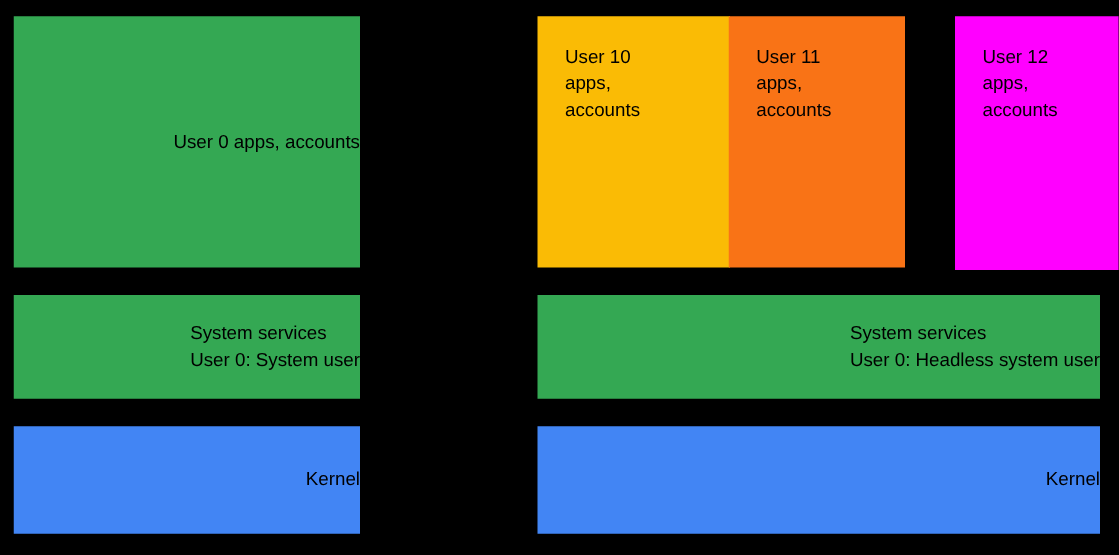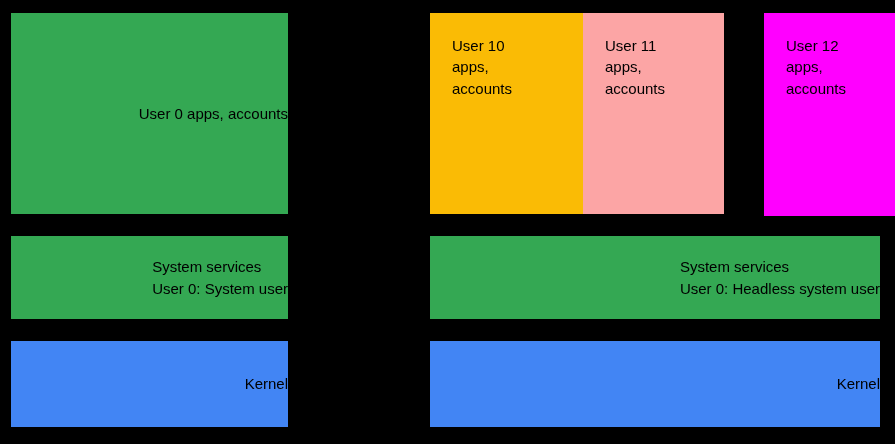--- a/index.html
+++ b/index.html
@@ -44,21 +44,21 @@
   }
   .align-topleft .label { text-align: left; }
 
   
   #user0-apps        { left: 11px;  top: 13px;  width: 277px; height: 201px; background: #34A853; }
   #sysservices-left  { left: 11px;  top: 236px; width: 277px; height: 83px;  background: #34A853; }
   #kernel-left       { left: 11px;  top: 341px; width: 277px; height: 86px;  background: #4285F4; }
 
   
   #user10-apps       { left: 430px; top: 13px;  width: 154px; height: 201px; background: #FABB05; padding: 22px 0 0 22px; }
-  #user11-apps       { left: 583px; top: 13px;  width: 141px; height: 201px; background: #fca5a5; padding: 22px 0 0 22px; }
+  #user11-apps       { left: 583px; top: 13px;  width: 141px; height: 201px; background: #f97316; padding: 22px 0 0 22px; }
   #user12-apps       { left: 764px; top: 13px;  width: 145px; height: 203px; background: #FF00FF; padding: 22px 0 0 22px; }
   #sysservices-right { left: 430px; top: 236px; width: 450px; height: 83px;  background: #34A853; }
   #kernel-right      { left: 430px; top: 341px; width: 450px; height: 86px;  background: #4285F4; }
 </style>
 </head>
 <body>
 
 <div id="diagram">
 
   <div class="box align-center" id="user0-apps">

